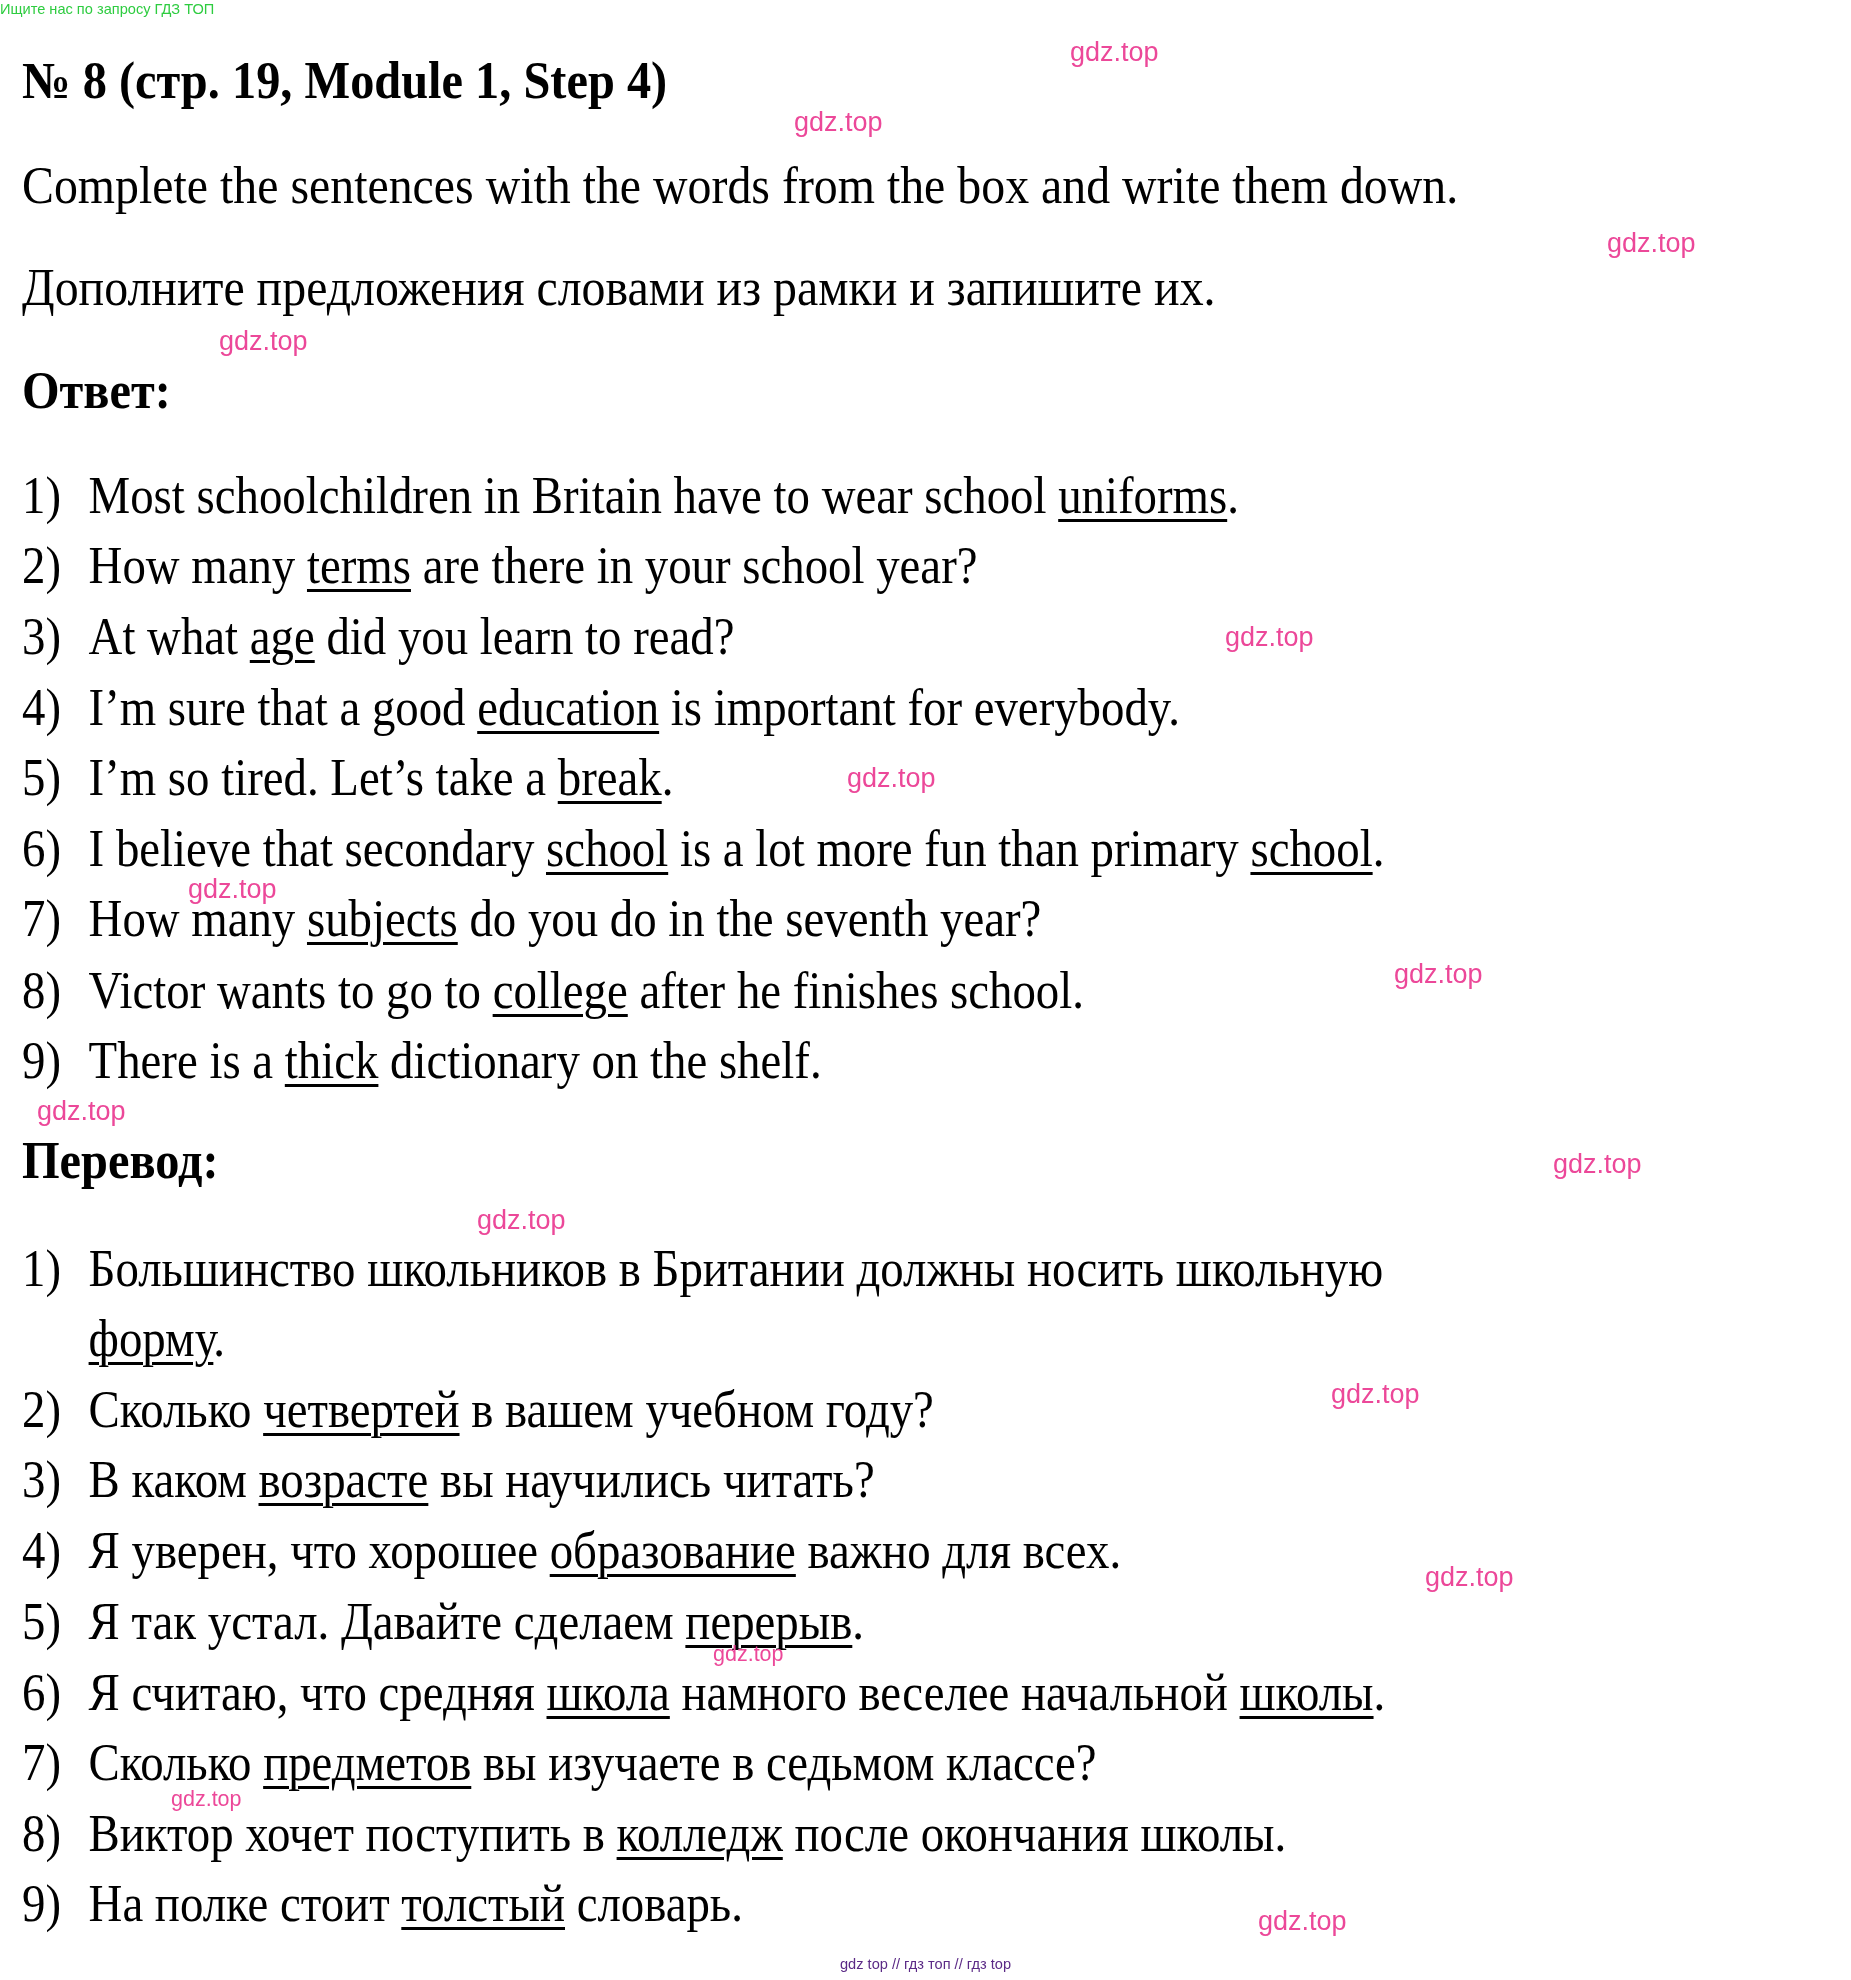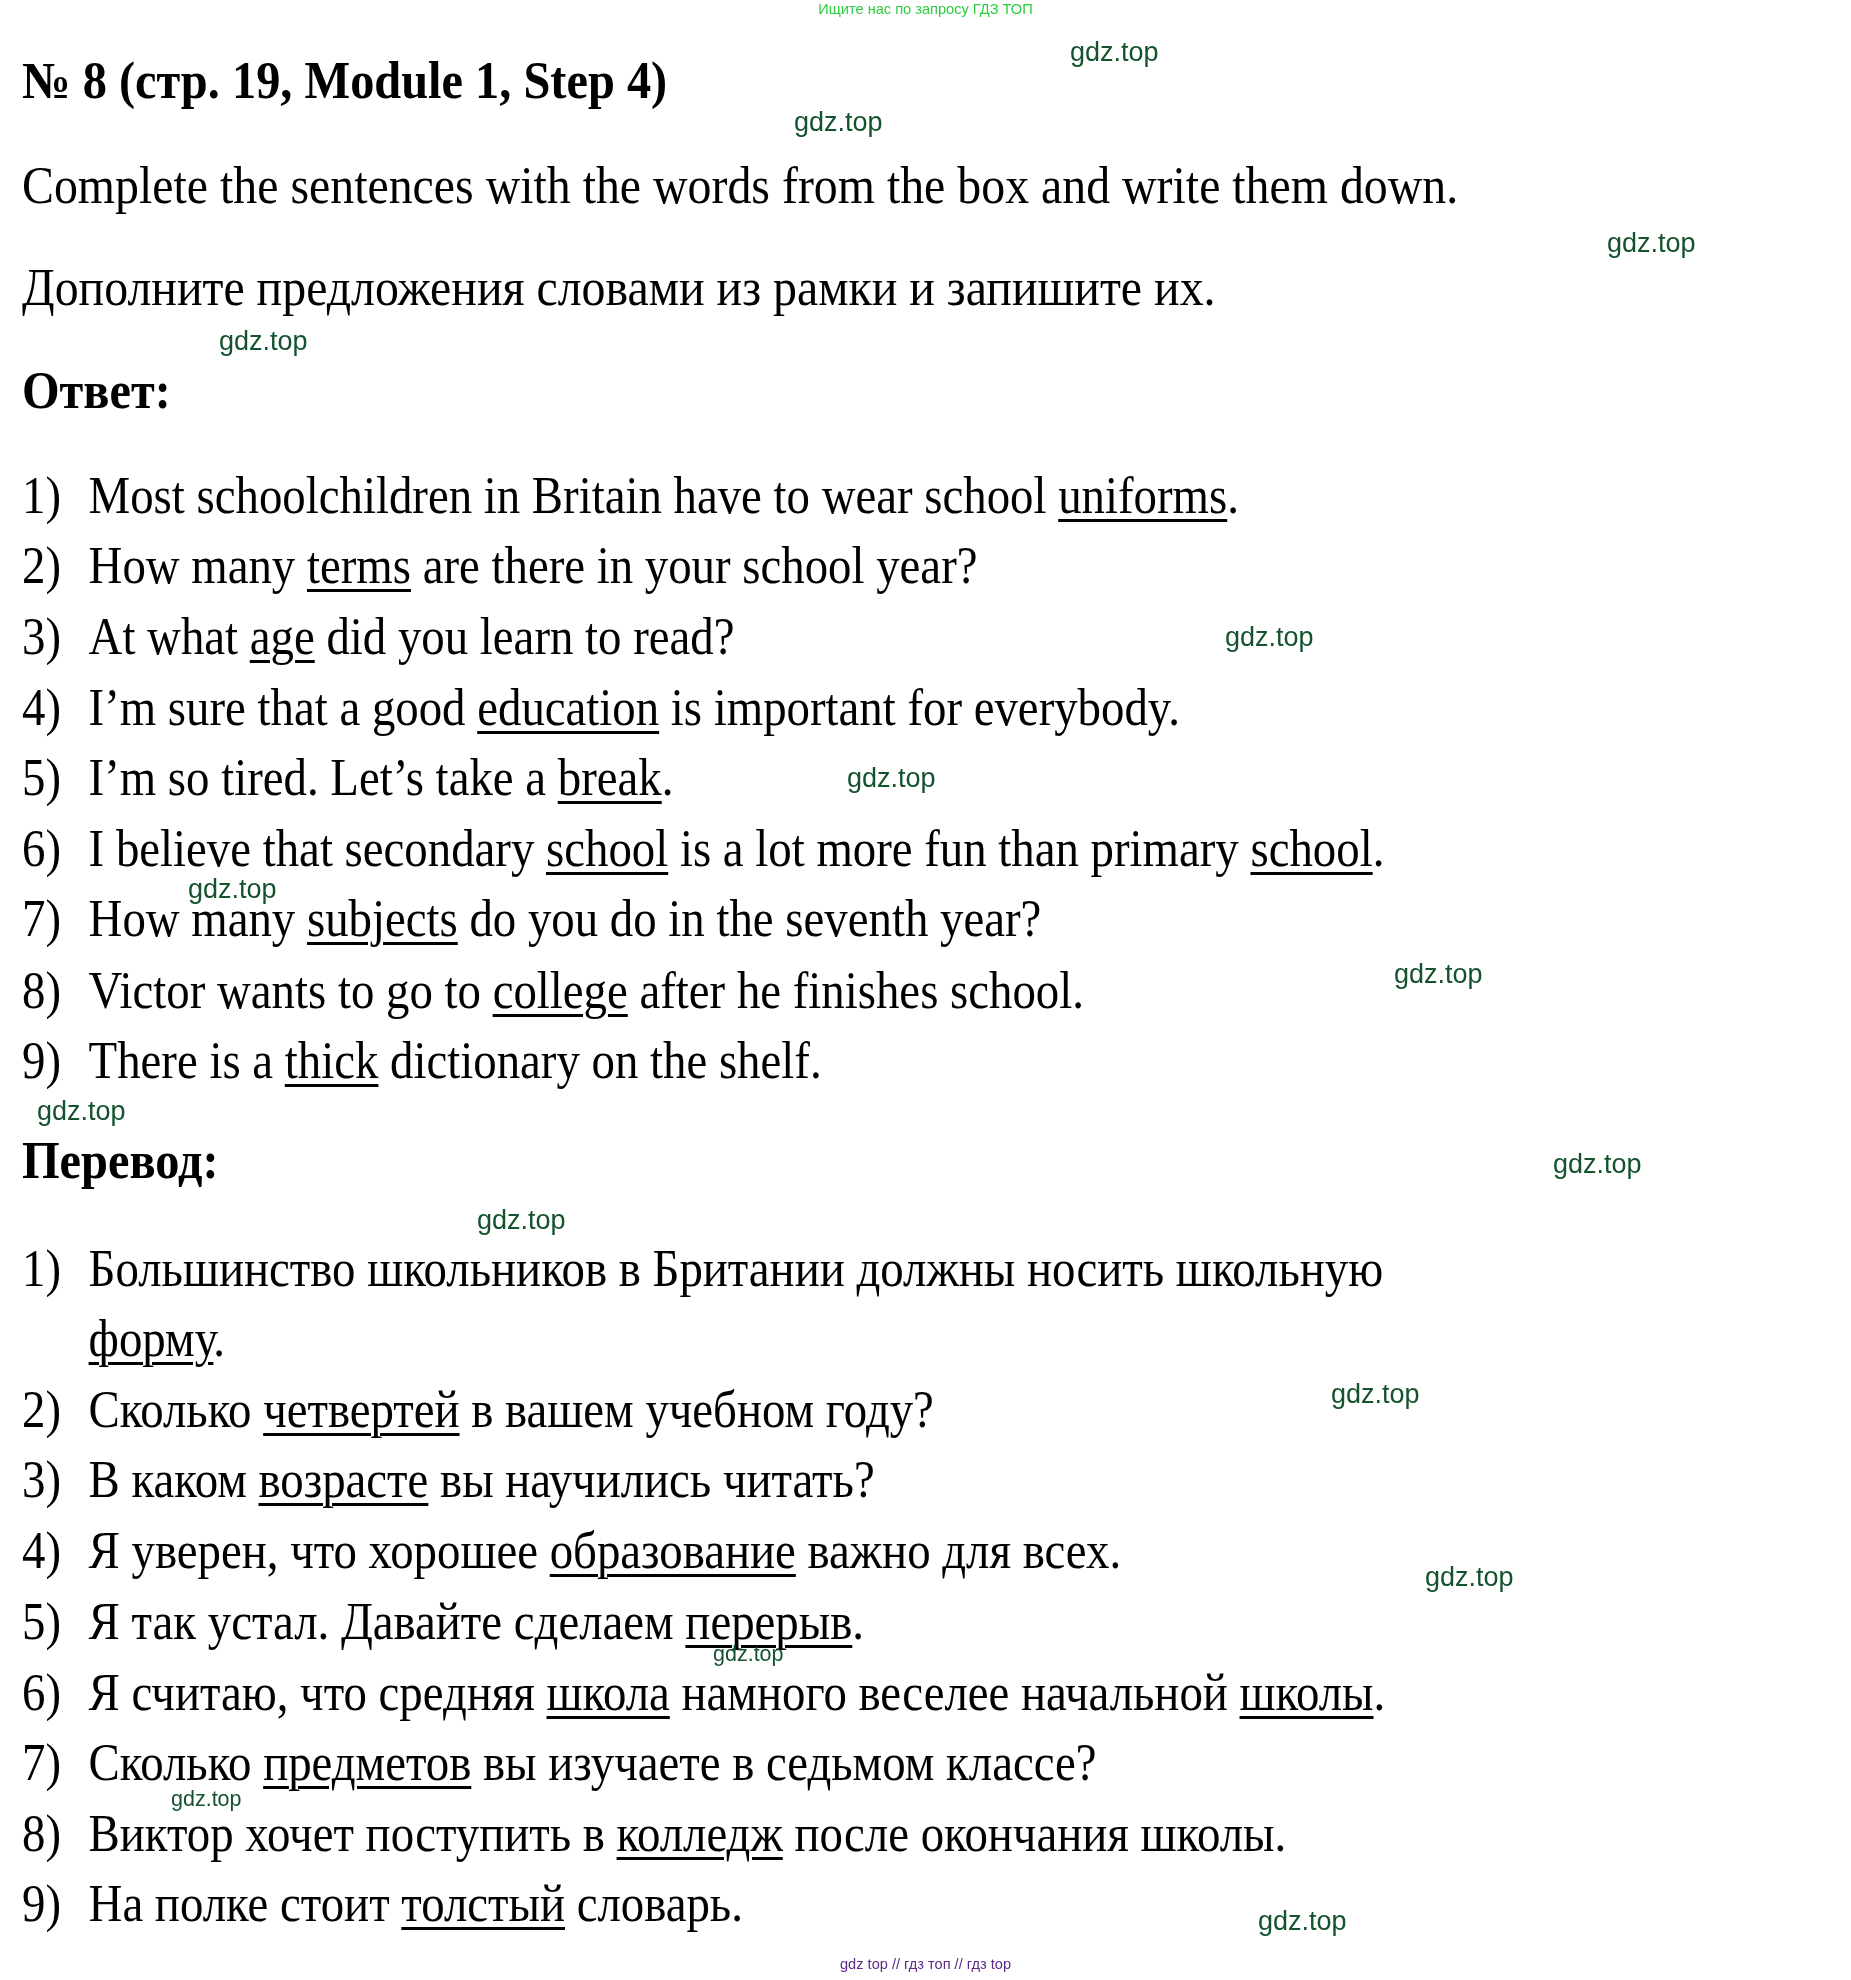--- a/index.html
+++ b/index.html
@@ -1,34 +1,34 @@
 <!DOCTYPE html>
 <html><head>
 <meta charset="utf-8">
 <style>
   html, body { margin: 0; padding: 0; background: #ffffff; }
   body { width: 1851px; height: 1981px; position: relative; overflow: hidden;
          font-family: "Liberation Serif", "DejaVu Serif", serif; color: #000; }
-  .top-banner { position: absolute; left: 0; width: 1851px; top: 1px; text-align: center;
+  .top-banner { position: absolute; left: 0; width: 1851px; top: 1px; 
                 font-family: "Liberation Sans", "DejaVu Sans", sans-serif; font-size: 14.6px; color: #2ecc40; }
   .bottom-banner { position: absolute; left: 0; width: 1851px; top: 1956px; text-align: center;
                 font-family: "Liberation Sans", "DejaVu Sans", sans-serif; font-size: 14.6px; color: #5b2a86; }
   .title { position: absolute; left: 21.5px; top: 51px; font-weight: bold; font-size: 52px;
            transform: scaleX(0.93); transform-origin: left; white-space: nowrap; }
   .task { position: absolute; left: 21.5px; font-size: 52px; white-space: nowrap;
           transform: scaleX(0.92); transform-origin: left; }
   .heading { position: absolute; left: 21.5px; font-weight: bold; font-size: 52px; white-space: nowrap;
              transform: scaleX(0.93); transform-origin: left; }
   .line { position: absolute; left: 21.5px; font-size: 52px; white-space: nowrap;
           transform: scaleX(0.9); transform-origin: left; }
   .num { display: inline-block; width: 74px; }
   .cont { padding-left: 74px; }
   u { text-decoration: underline; text-decoration-thickness: 2.9px; text-underline-offset: 5.9px; }
   .wm { position: absolute; font-family: "Liberation Sans", "DejaVu Sans", sans-serif;
-        font-size: 27px; color: #14532d; white-space: nowrap; }
+        font-size: 27px; color: #ec4899; white-space: nowrap; }
 </style>
 </head>
 <body>
 
 <div class="top-banner">Ищите нас по запросу ГДЗ ТОП</div>
 
 <div class="title">№ 8 (стр. 19, Module 1, Step 4)</div>
 
 <div class="task" style="top:156px">Complete the sentences with the words from the box and write them down.</div>
 <div class="task" style="top:258px">Дополните предложения словами из рамки и запишите их.</div>

